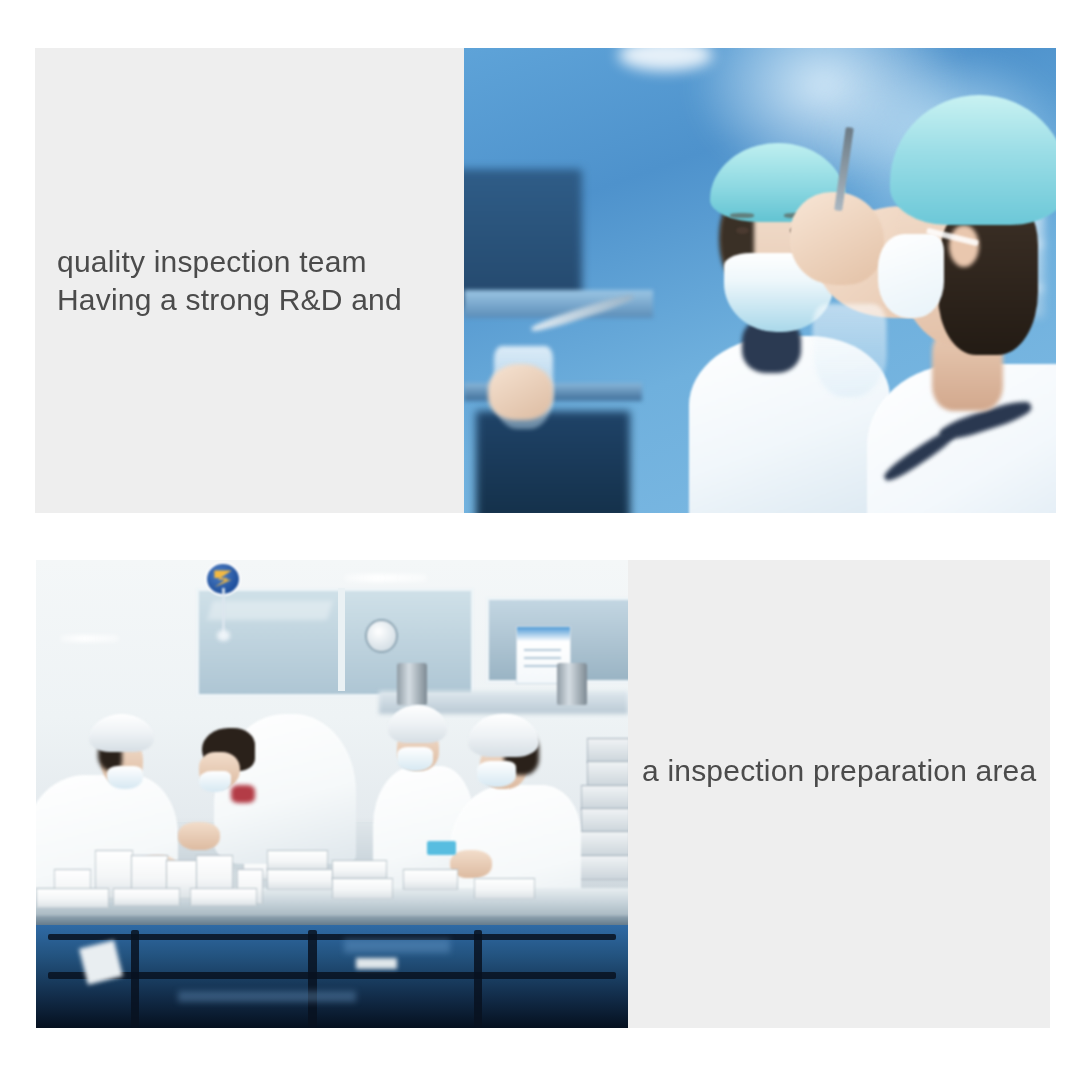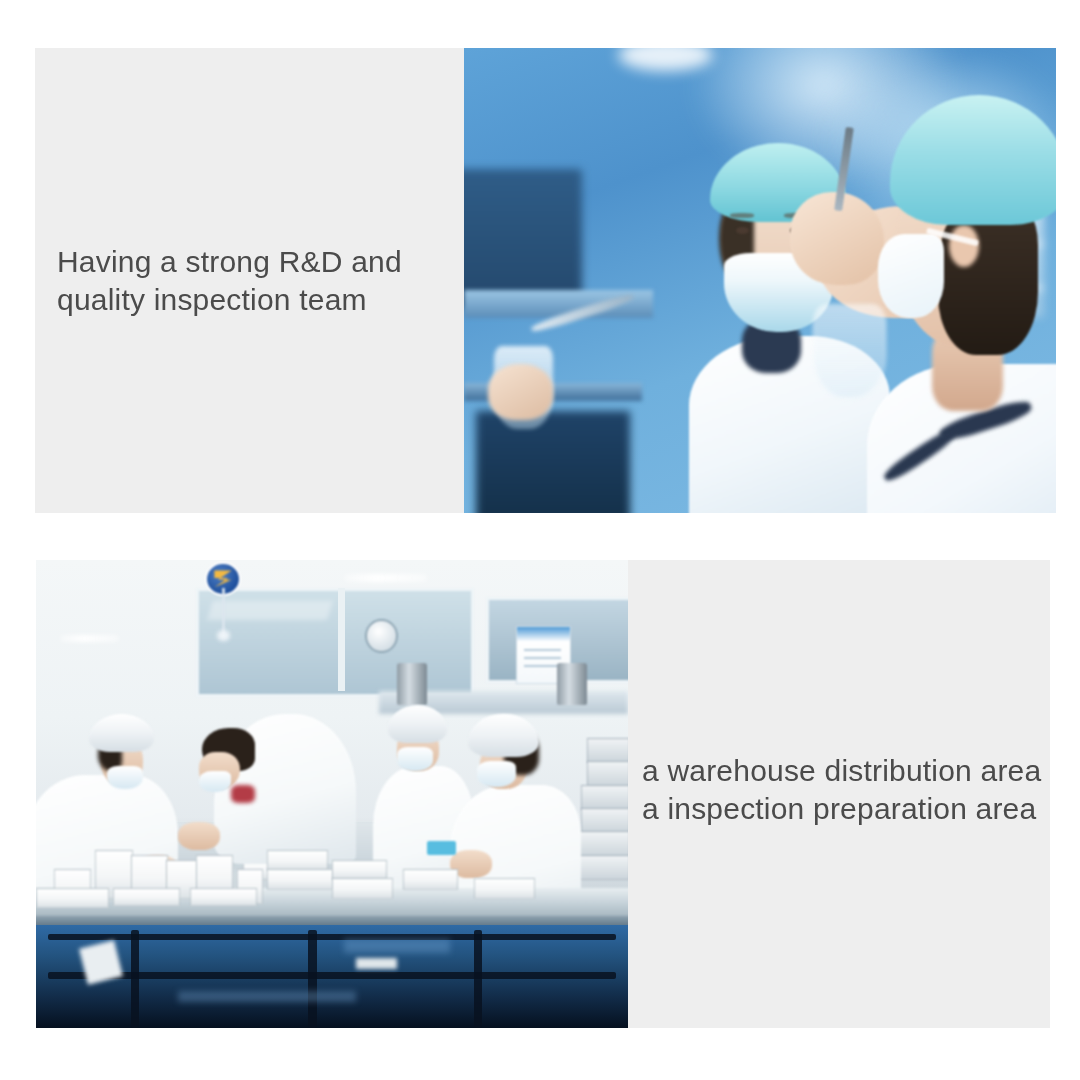--- a/index.html
+++ b/index.html
@@ -398,22 +398,22 @@
     position: absolute;
     background: #2a211a;
   }
 </style>
 </head>
 <body>
 
 <div class="panel" id="panel-top"></div>
 
 <div class="caption" id="caption-top">
+  <div>quality inspection team</div>
   <div>Having a strong R&amp;D and</div>
-  <div>quality inspection team</div>
 </div>
 
 <div class="photo" id="photo-lab">
   <div class="sh bg-glow blur8"></div>
   <div class="sh bg-glow2 blur8"></div>
   <div class="sh ceillight blur5"></div>
 
   <div class="sh dark-left blur3"></div>
   <div class="sh bench blur2"></div>
   <div class="sh bench2 blur2"></div>
@@ -454,21 +454,20 @@
   <div class="sh wB-hair blur1"></div>
   <div class="sh wB-ear blur2"></div>
   <div class="sh wB-cap blur1"></div>
   <div class="sh wB-mask blur1"></div>
   <div class="sh wB-strap blur1"></div>
 </div>
 
 <div class="panel" id="panel-bottom"></div>
 
 <div class="caption" id="caption-bottom">
-  <div>a warehouse distribution area</div>
   <div>a inspection preparation area</div>
 </div>
 
 <div class="photo" id="photo-warehouse">
   <div class="sh wall"></div>
 
   <div class="sh tube-light blur2" style="left:4%; top:16%; width:10%;"></div>
   <div class="sh tube-light blur2" style="left:52%; top:3%; width:14%;"></div>
   <div class="sh tube-light blur2" style="left:62%; top:10%; width:9%;"></div>
   <div class="sh tube-light blur2" style="left:33%; top:19%; width:12%;"></div>

